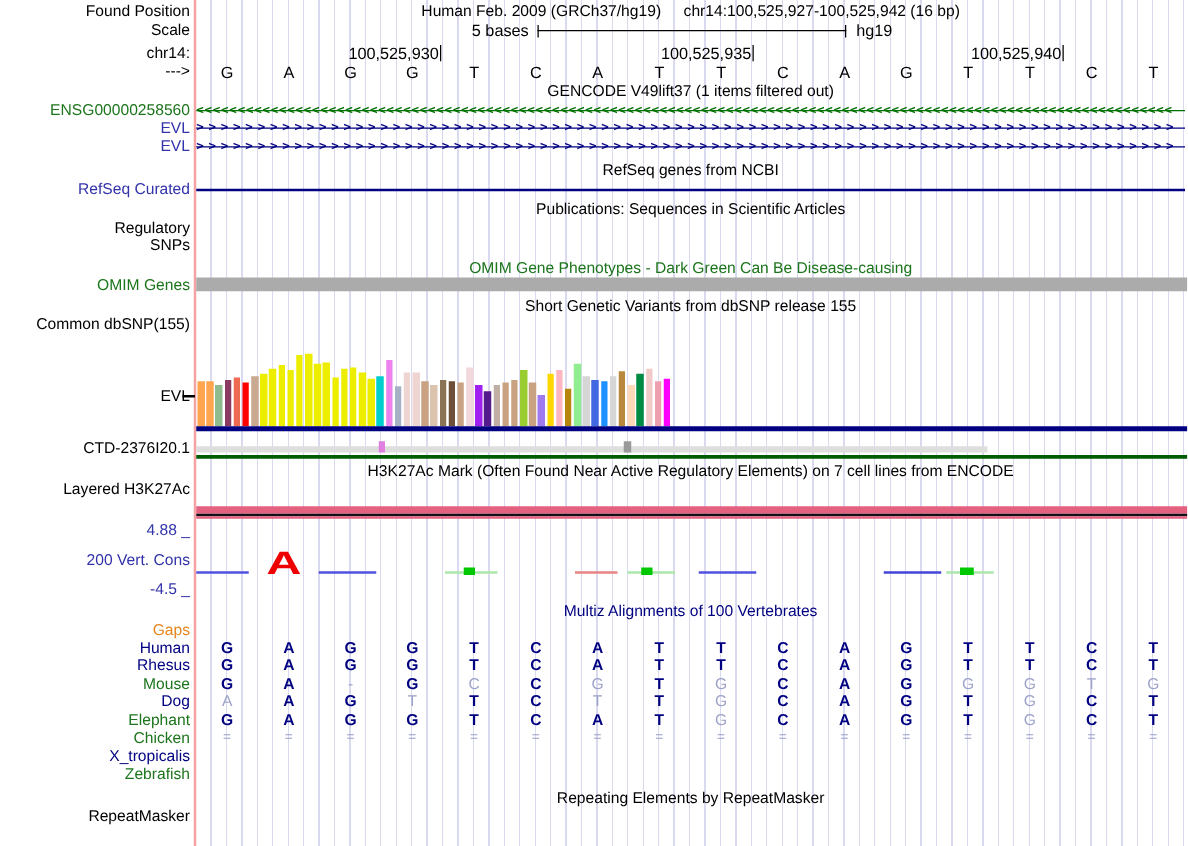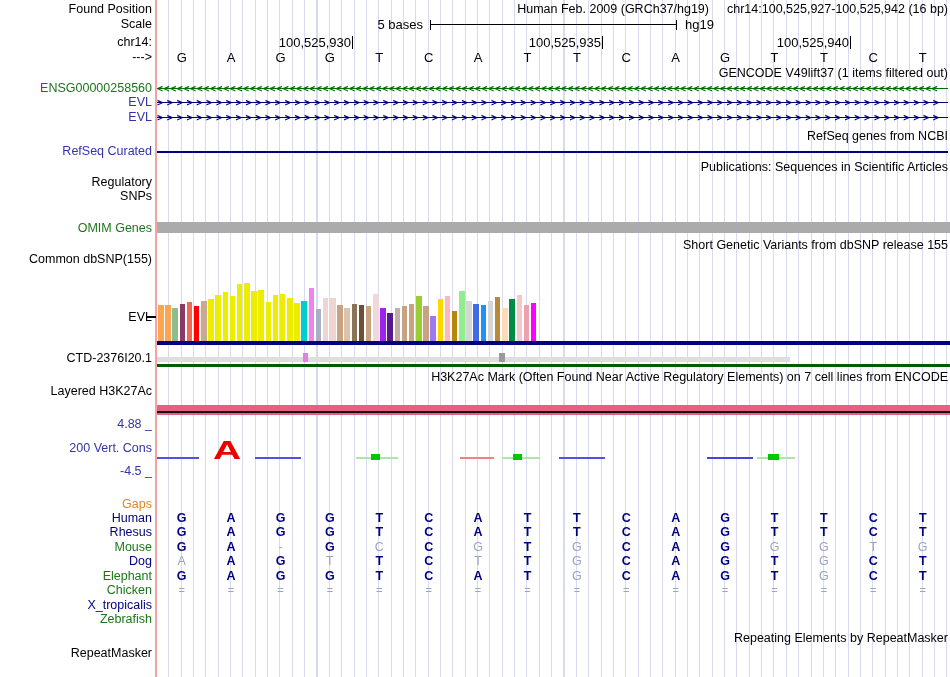--- a/index.html
+++ b/index.html
@@ -2,21 +2,21 @@
 <html style="--navy: #000080; --lblue: #3333AA; --green: #1C751C; --orange: #E6851F; --faded: #9CA2C8; --rose: #E4617F; --omim: #ABABAB; --stripe: #D9D9EF; --pink: #F4A2A2; --ctdg: #005C00; --agreen: #007000;"><head>
 <meta charset="utf-8">
 <style>
   html,body{margin:0;padding:0;background:#fff;}
   .browser{position:relative;width:950px;height:677px;background:#fff;overflow:hidden;
            font-family:"Liberation Sans","DejaVu Sans",sans-serif;color:#000;}
   .stripes{position:absolute;left:157px;top:0;width:793px;height:677px;
            background:repeating-linear-gradient(90deg,transparent 0,transparent 11.3px,var(--stripe,#D9D9EF) 11.3px,var(--stripe,#D9D9EF) 12.35px);}
   .pink-guide{position:absolute;left:155px;top:0;width:2px;height:677px;background:var(--pink,#F4A2A2);}
   .lbl{position:absolute;right:798px;white-space:nowrap;font-size:12.5px;line-height:13px;text-align:right;}
-  .title{position:absolute;left:157px;width:791px;text-align:right;font-size:12.5px;line-height:13px;white-space:nowrap;}
+  .title{position:absolute;left:157px;width:791px;text-align:center;font-size:12.5px;line-height:13px;white-space:nowrap;}
   .blue{color:var(--lblue,#3333AA);}
   .navy{color:var(--navy,#24248C);}
   .green{color:var(--green,#1C751C);}
   .orange{color:var(--orange,#E6851F);}
   .hline{position:absolute;}
   .tick{position:absolute;width:1.2px;background:#000;}
   .num{position:absolute;font-size:13px;line-height:13px;white-space:nowrap;text-align:right;}
   .base{position:absolute;width:49.4px;text-align:center;font-size:13px;line-height:13px;}
   .chev{position:absolute;left:157px;width:791px;height:13px;overflow:hidden;white-space:nowrap;
         font-size:10px;font-weight:bold;line-height:13px;font-family:"DejaVu Sans Mono",monospace;}
@@ -89,20 +89,21 @@
   <div class="hline" style="left:157px;top:117px;width:791px;height:1px;background:var(--navy,#000080)"></div>
 
   <div class="title" style="top:130px">RefSeq genes from NCBI</div>
   <div class="lbl blue" style="top:145px">RefSeq Curated</div>
   <div class="hline" style="left:157px;top:151px;width:791px;height:2px;background:var(--navy,#000080)"></div>
 
   <div class="title" style="top:161px">Publications: Sequences in Scientific Articles</div>
   <div class="lbl" style="top:176px">Regulatory</div>
   <div class="lbl" style="top:190px">SNPs</div>
 
+  <div class="title green" style="top:208px">OMIM Gene Phenotypes - Dark Green Can Be Disease-causing</div>
   <div class="lbl green" style="top:222px">OMIM Genes</div>
   <div class="hline" style="left:157px;top:222px;width:793px;height:11px;background:var(--omim,#ABABAB)"></div>
 
   <div class="title" style="top:239px">Short Genetic Variants from dbSNP release 155</div>
   <div class="lbl" style="top:253px">Common dbSNP(155)</div>
 
   <div class="lbl" style="top:311px">EVL</div>
   <div class="hline" style="left:146px;top:316px;width:10px;height:2px;background:#000"></div>
   <div id="gtex-bars">
       <div style="position:absolute;left:158px;top:305px;width:5.5px;height:36px;background:#FFA54F"></div>
@@ -186,20 +187,21 @@
       <div style="position:absolute;left:371px;top:454px;width:9px;height:6px;background:#00C800"></div>
       <div style="position:absolute;left:460px;top:457px;width:34px;height:2px;background:#E88484"></div>
       <div style="position:absolute;left:502px;top:457px;width:38px;height:2px;background:#AAE8AA"></div>
       <div style="position:absolute;left:513px;top:454px;width:9px;height:6px;background:#00C800"></div>
       <div style="position:absolute;left:559px;top:457px;width:46px;height:2px;background:#5252E0"></div>
       <div style="position:absolute;left:707px;top:457px;width:46px;height:2px;background:#4444D8"></div>
       <div style="position:absolute;left:757px;top:457px;width:38px;height:2px;background:#AAE8AA"></div>
       <div style="position:absolute;left:768px;top:454px;width:11px;height:6px;background:#00C800"></div>
     </div>
 
+  <div class="title navy" style="top:483px">Multiz Alignments of 100 Vertebrates</div>
   <div id="multiz">
       <div class="lbl orange" style="top:498px">Gaps</div>
       <div class="lbl navy" style="top:512px">Human</div>
       <div class="aln navy" style="left:157px;top:512px">G</div>
       <div class="aln navy" style="left:206.4px;top:512px">A</div>
       <div class="aln navy" style="left:255.8px;top:512px">G</div>
       <div class="aln navy" style="left:305.2px;top:512px">G</div>
       <div class="aln navy" style="left:354.6px;top:512px">T</div>
       <div class="aln navy" style="left:404px;top:512px">C</div>
       <div class="aln navy" style="left:453.4px;top:512px">A</div>

